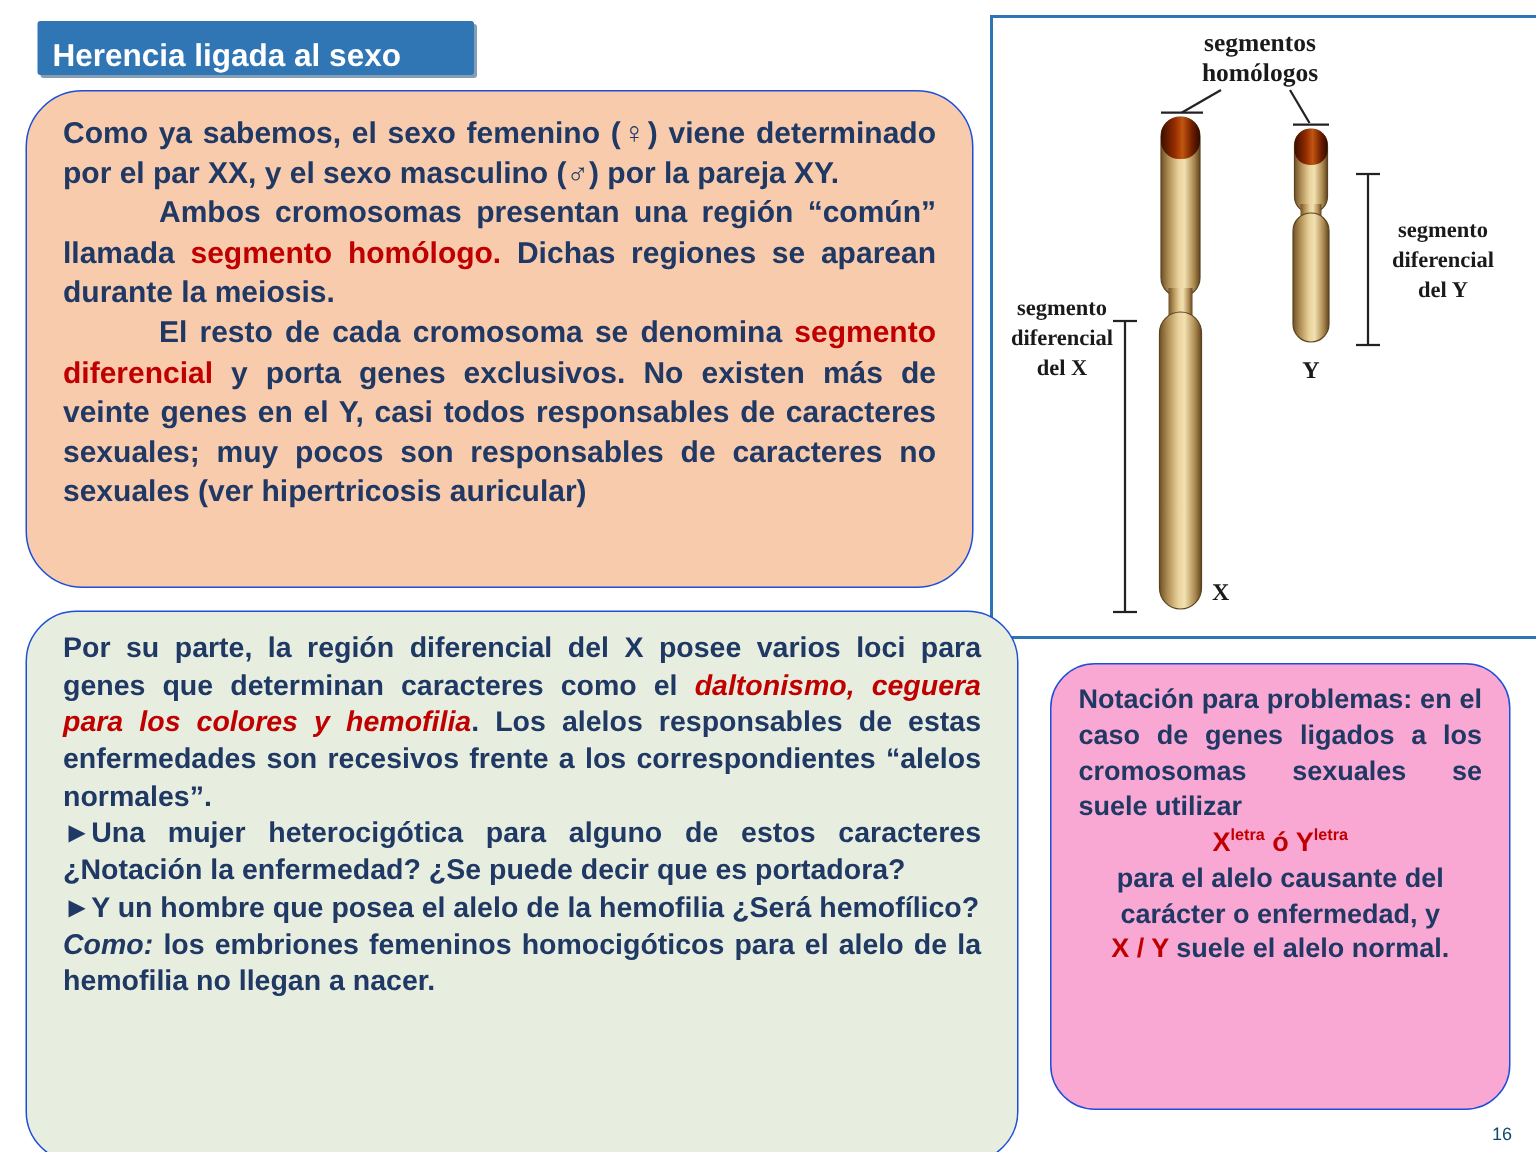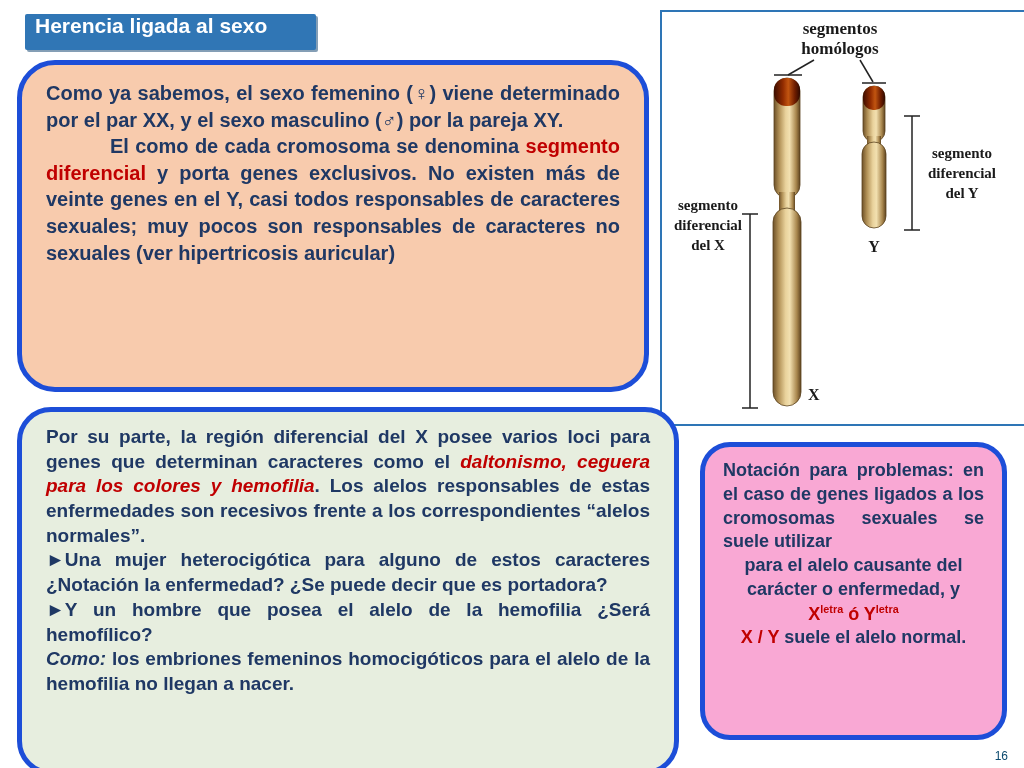--- a/index.html
+++ b/index.html
@@ -8,26 +8,26 @@
     background:#ffffff;
     font-family:"Liberation Sans","DejaVu Sans",sans-serif;
     overflow:hidden;
   }
   .slide { position:relative; width:1024px; height:768px; background:#ffffff; overflow:hidden; }
 
   .title-banner {
     position:absolute; left:25px; top:14px; width:291px; height:36px;
     background:#3076B5; border-radius:2px;
     box-shadow:2px 2px 0 rgba(31,78,121,.55);
-    display:flex; align-items:flex-start; padding-left:10px;
+    display:flex; align-items:flex-end; padding-left:10px;
   }
   .title-banner span { color:#ffffff; font-size:21px; font-weight:bold; }
 
   .box {
-    position:absolute; border:5px solid #1d4ed8; color:#1F3864; font-weight:bold;
+    position:absolute; border:1px solid #1d4ed8; color:#1F3864; font-weight:bold;
   }
   .box p { margin:0; }
 
   .intro {
     left:17px; top:60px; width:632px; height:332px;
     background:#F8CBAD; border-radius:38px;
     padding:15px 24px 10px 24px;
     font-size:20px; line-height:1.33;
   }
   .xregion {
@@ -73,21 +73,24 @@
 
   <div class="title-banner">
     <span>Herencia ligada al sexo</span>
   </div>
 
   <div class="box intro">
     <p class="justify">
       <span>Como ya sabemos, el sexo femenino (♀) viene determinado por el par XX, y el sexo masculino (♂) por la pareja XY.</span>
     </p>
     <p class="justify indent">
-      <span>El como de cada cromosoma se denomina </span><span class="red">segmento diferencial</span><span> y porta genes exclusivos. No existen más de veinte genes en el Y, casi todos responsables de caracteres sexuales; muy pocos son responsables de caracteres no sexuales (ver hipertricosis auricular)</span>
+      <span>Ambos cromosomas presentan una región “común” llamada </span><span class="red">segmento homólogo.</span><span> Dichas regiones se aparean durante la meiosis.</span>
+    </p>
+    <p class="justify indent">
+      <span>El resto de cada cromosoma se denomina </span><span class="red">segmento diferencial</span><span> y porta genes exclusivos. No existen más de veinte genes en el Y, casi todos responsables de caracteres sexuales; muy pocos son responsables de caracteres no sexuales (ver hipertricosis auricular)</span>
     </p>
   </div>
 
   <div class="diagram">
     <svg width="352" height="412" viewBox="0 0 352 412">
       <defs>
         <linearGradient id="gBody" x1="0" y1="0" x2="1" y2="0">
           <stop offset="0" stop-color="#6e5128"></stop>
           <stop offset="0.2" stop-color="#b08f55"></stop>
           <stop offset="0.45" stop-color="#e9d29c"></stop>
@@ -162,25 +165,25 @@
     </p>
     <p class="justify">
       <span class="italic">Como:</span><span> los embriones femeninos homocigóticos para el alelo de la hemofilia no llegan a nacer.</span>
     </p>
   </div>
 
   <div class="box notation">
     <p class="justify">
       <span>Notación para problemas: en el caso de genes ligados a los cromosomas sexuales se suele utilizar</span>
     </p>
+    <p class="center red">
+      <span>X</span><sup>letra</sup><span> ó </span><span>Y</span><sup>letra</sup>
+    </p>
     <p class="center">
       <span>para el alelo causante del carácter o enfermedad, y</span>
-    </p>
-    <p class="center red">
-      <span>X</span><sup>letra</sup><span> ó </span><span>Y</span><sup>letra</sup>
     </p>
     <p class="center">
       <span class="red">X / Y</span><span> suele el alelo normal.</span>
     </p>
   </div>
 
   <div class="page-number">16</div>
 
 </div>
 

